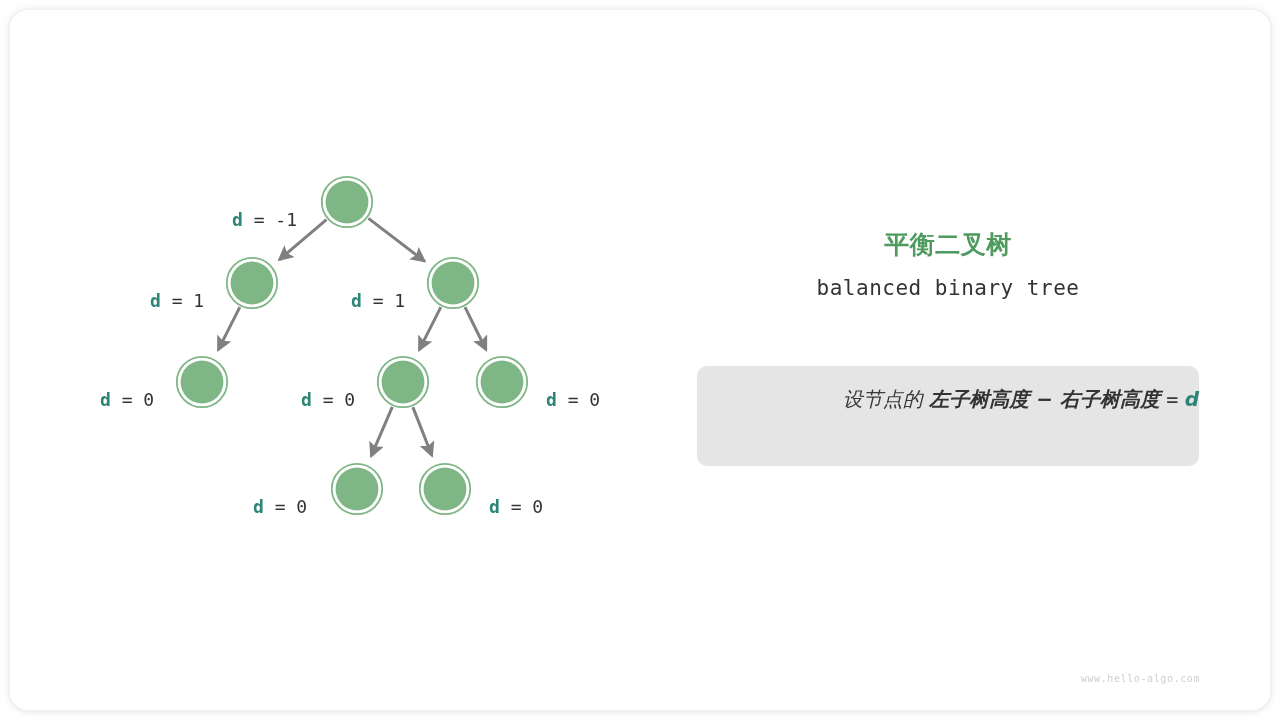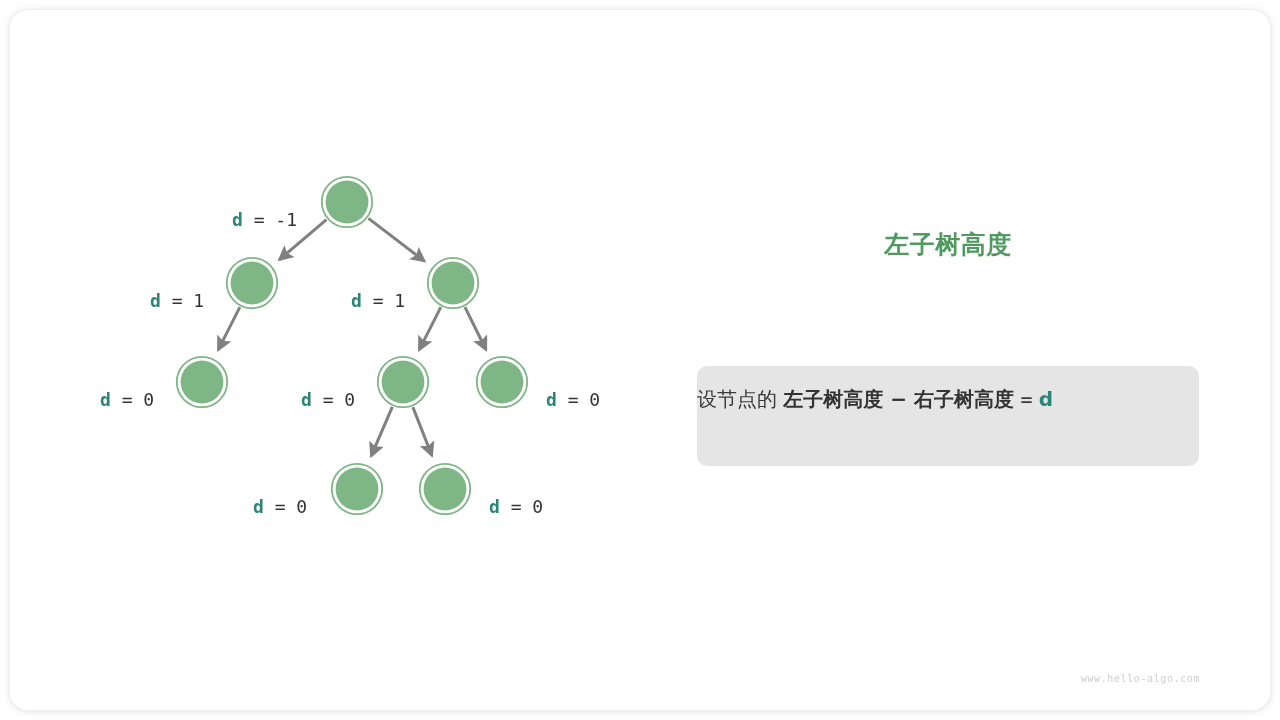--- a/index.html
+++ b/index.html
@@ -68,26 +68,27 @@
     left: 697px;
     top: 366px;
     width: 502px;
     height: 100px;
     background: #e5e5e5;
     border-radius: 10px;
     box-sizing: border-box;
     padding: 16px 0 0 0;
   }
   .def-line {
-    text-align: left;
+    text-align: right;
     font-family: "DejaVu Sans", sans-serif;
     font-size: 20px;
     color: #3a3a3a;
     line-height: 34px;
     white-space: nowrap;
+    font-style: italic;
   }
   .def-strong { font-weight: bold; color: #333333; }
   .def-var { color: #2c8577; font-weight: bold; }
   .def-mono { font-family: "DejaVu Sans Mono", monospace; color: #3a3a3a; }
   #watermark {
     position: absolute;
     left: 860px;
     top: 673px;
     width: 340px;
     text-align: right;
@@ -173,21 +174,22 @@
       <div class="node-label" style="left: 232px; top: 193px;"><span class="var">d</span><span> = -1</span></div>
       <div class="node-label" style="left: 150px; top: 274px;"><span class="var">d</span><span> = 1</span></div>
       <div class="node-label" style="left: 351px; top: 274px;"><span class="var">d</span><span> = 1</span></div>
       <div class="node-label" style="left: 100px; top: 373px;"><span class="var">d</span><span> = 0</span></div>
       <div class="node-label" style="left: 301px; top: 373px;"><span class="var">d</span><span> = 0</span></div>
       <div class="node-label" style="left: 546px; top: 373px;"><span class="var">d</span><span> = 0</span></div>
       <div class="node-label" style="left: 253px; top: 480px;"><span class="var">d</span><span> = 0</span></div>
       <div class="node-label" style="left: 489px; top: 480px;"><span class="var">d</span><span> = 0</span></div>
     </div>
 
-  <div id="title">左子树高度</div>
+  <div id="title">平衡二叉树</div>
+  <div id="subtitle">balanced binary tree</div>
 
   <div id="definition-box">
     <div class="def-line">
       <span>设节点的</span>
       <span class="def-strong">左子树高度 − 右子树高度</span>
       <span class="def-mono">=</span>
       <span class="def-var">d</span>
     </div>
   </div>
 

